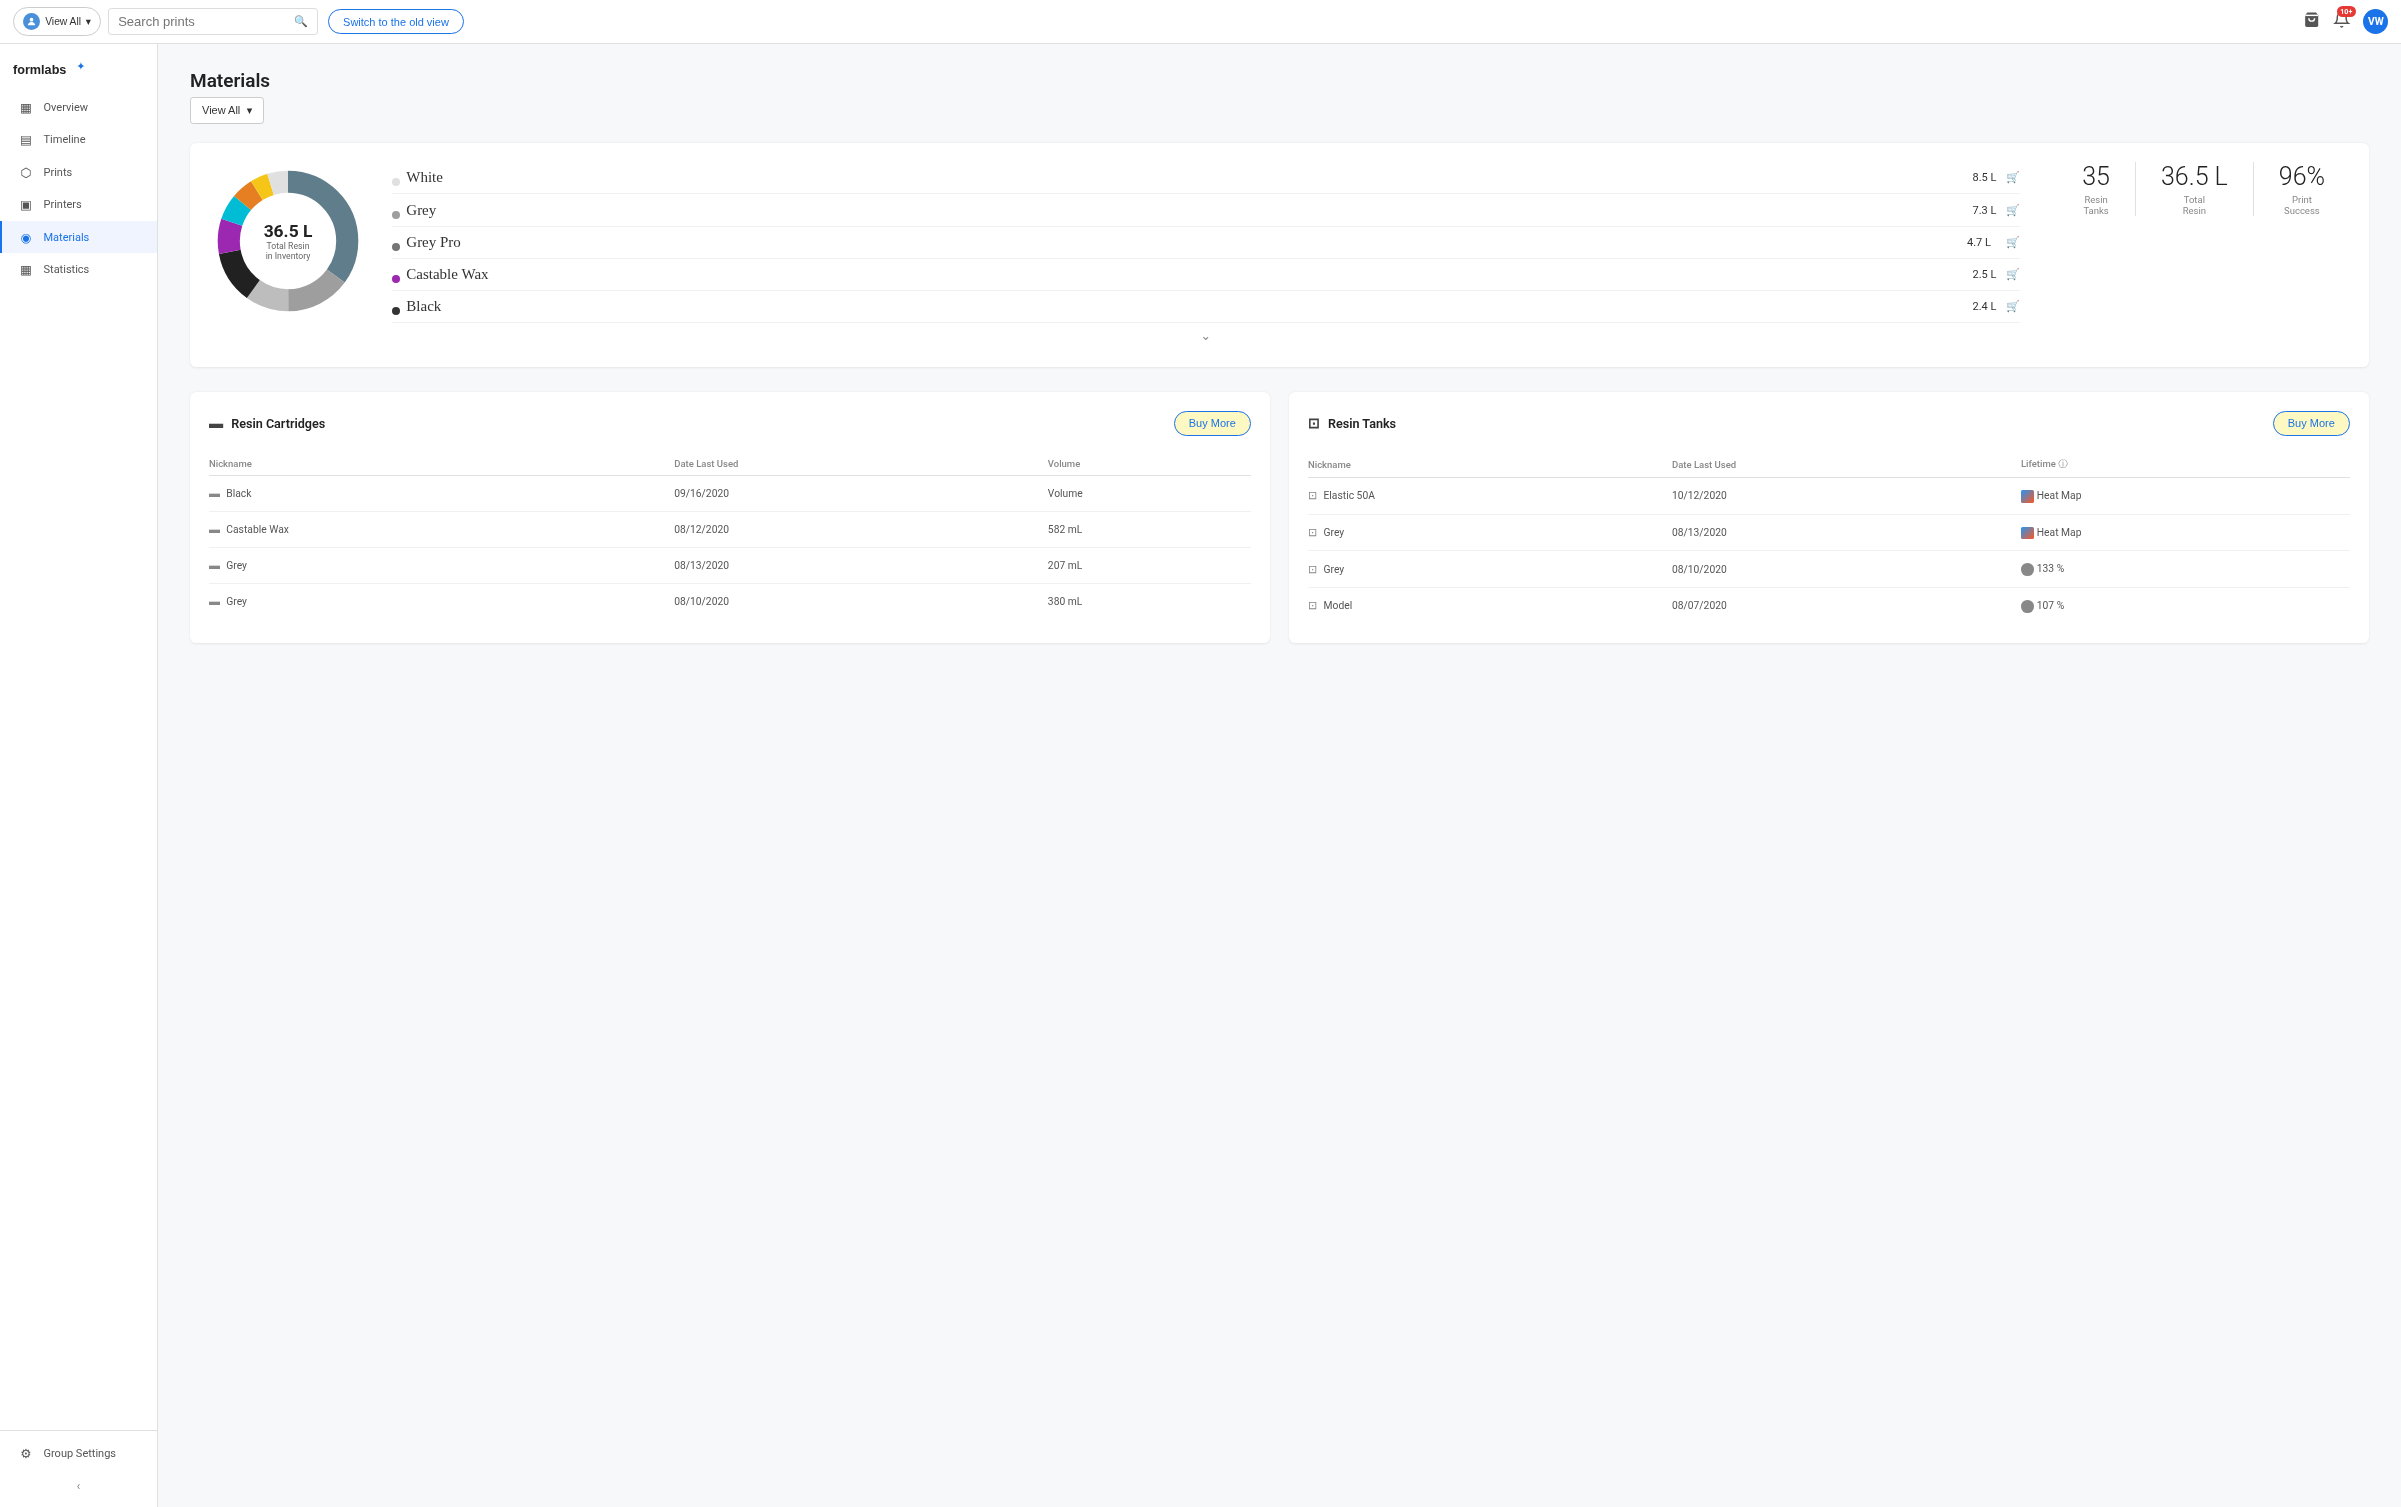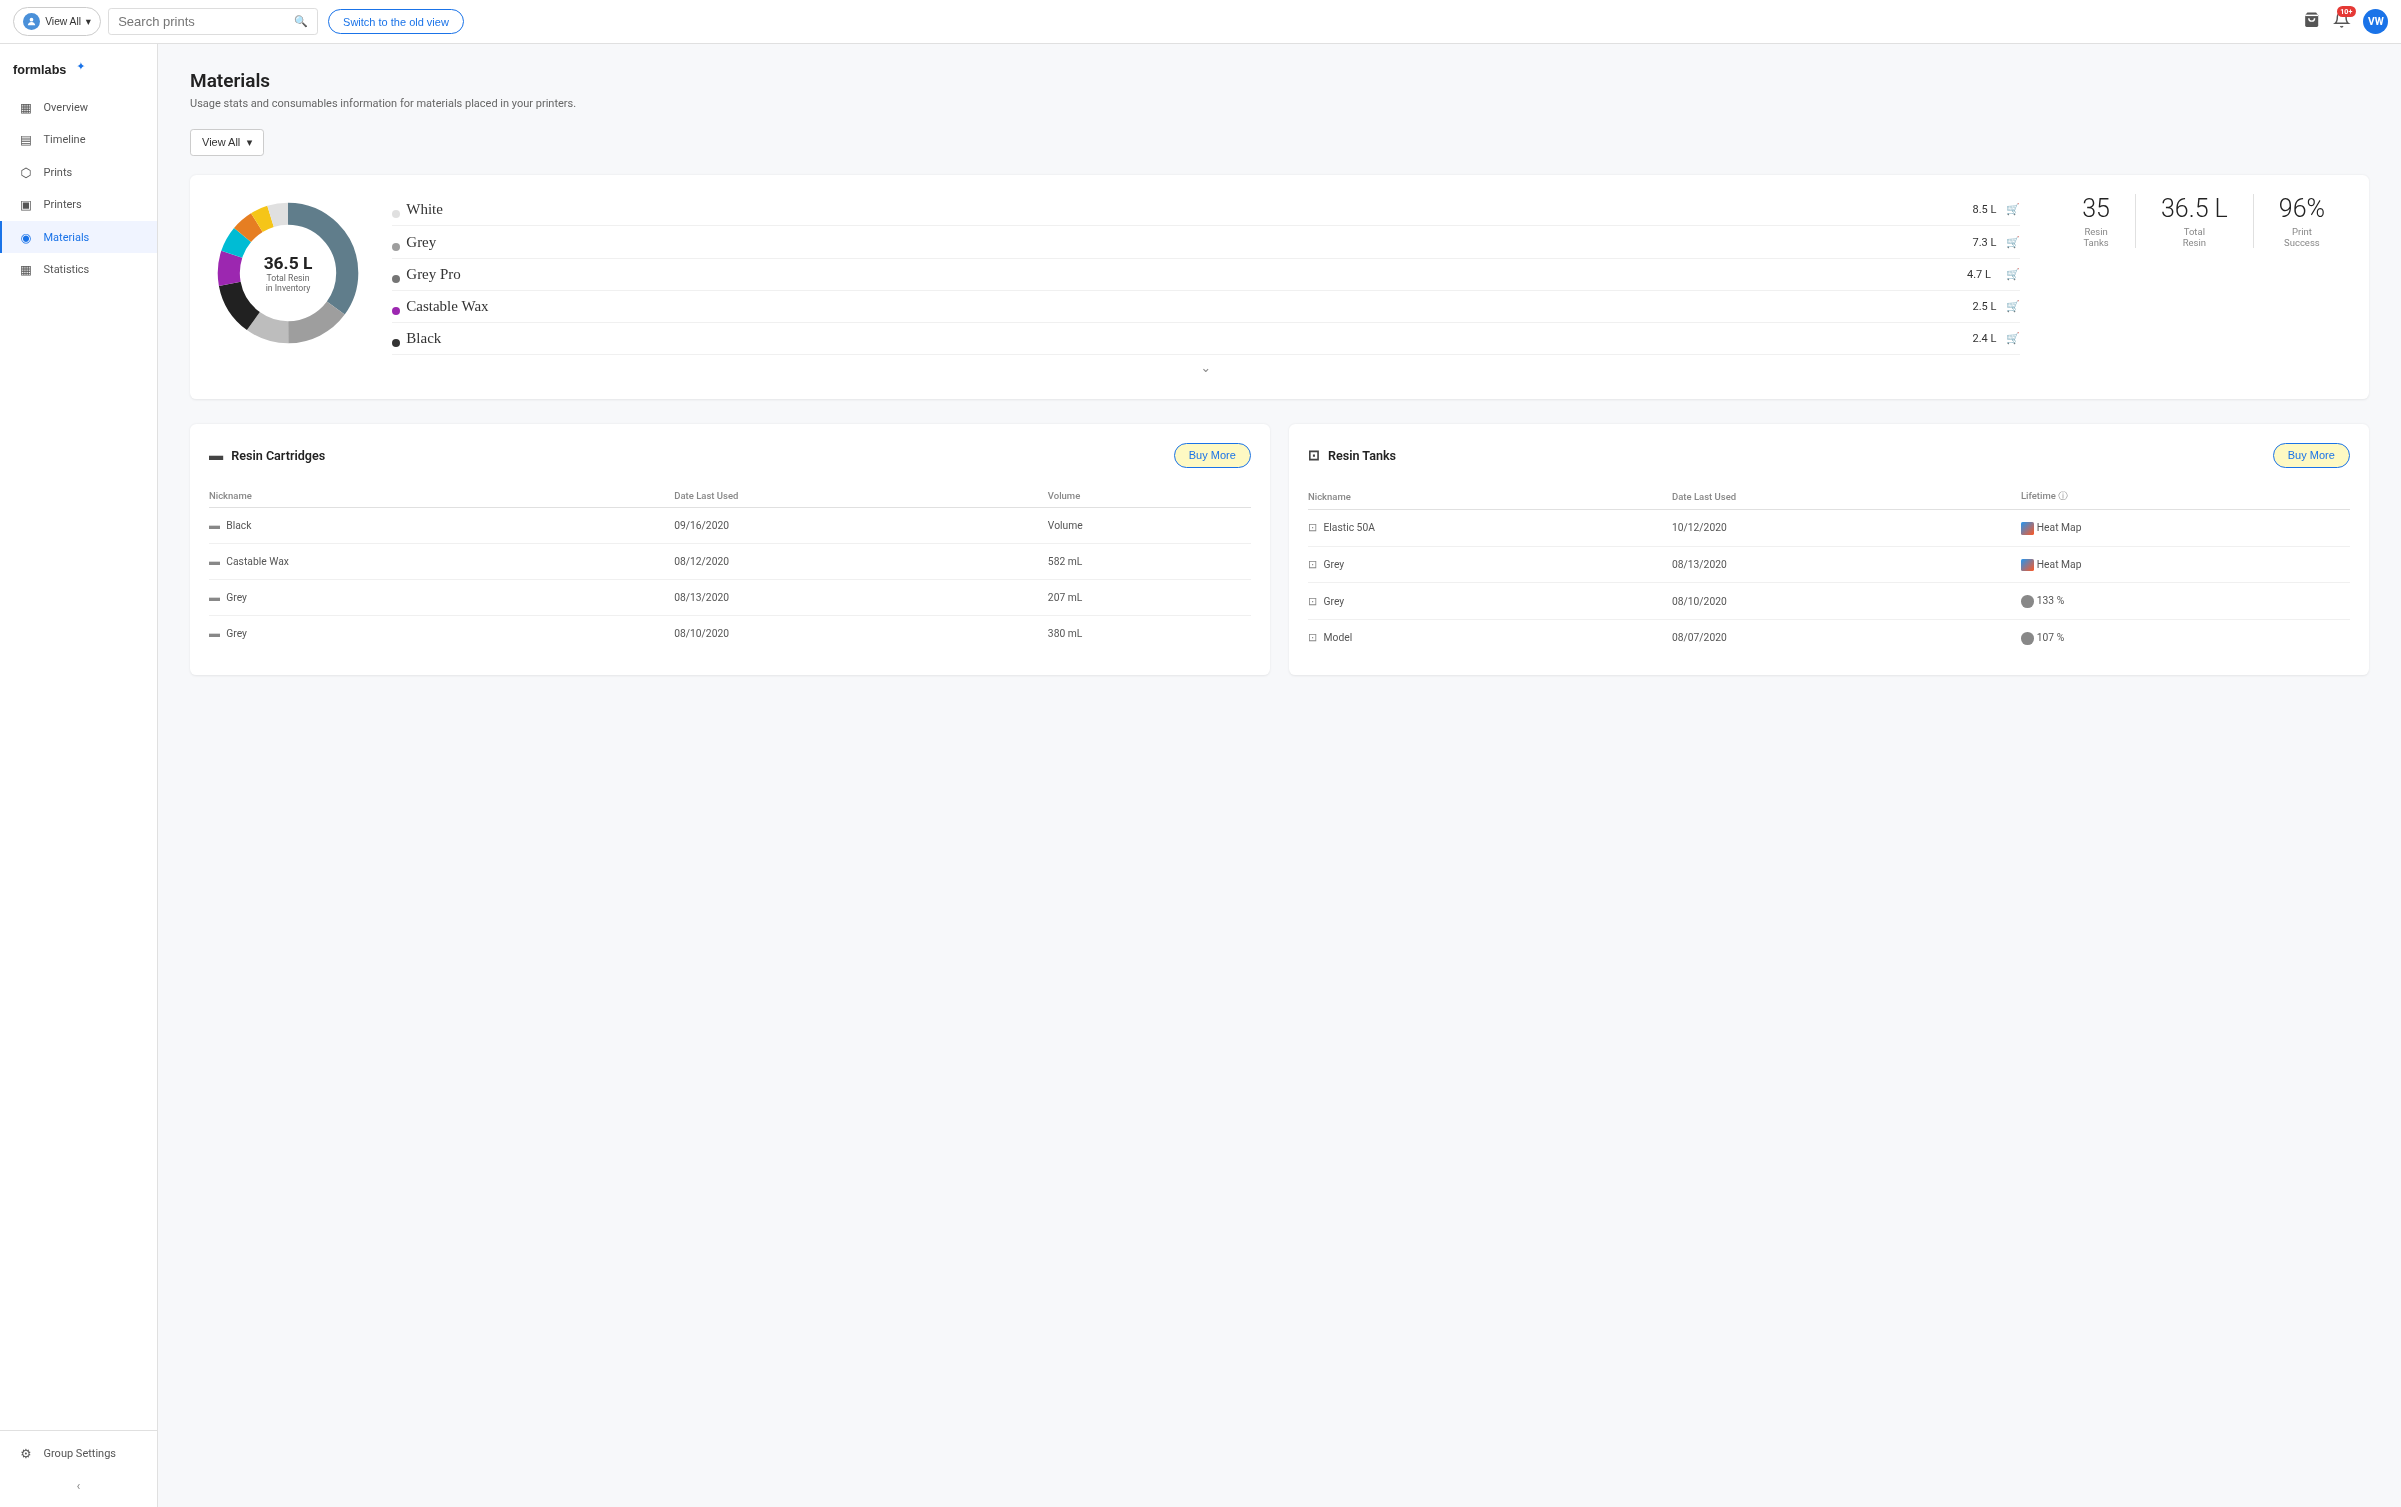--- a/index.html
+++ b/index.html
@@ -224,21 +224,20 @@
         <span>Group Settings</span>
       </div>
       <div class="collapse-btn">
         <span>‹</span>
       </div>
     </div>
   </div>
 
   <div class="main">
     <h1 class="page-title">Materials</h1>
-    <p class="page-subtitle">Usage stats and consumables information for materials placed in your printers.</p>
 
     <div class="filter-row">
       <button class="view-all-dropdown">
         <span>View All</span>
         <span>▾</span>
       </button>
     </div>
 
     <div class="stats-area">
       <div class="stats-row">

